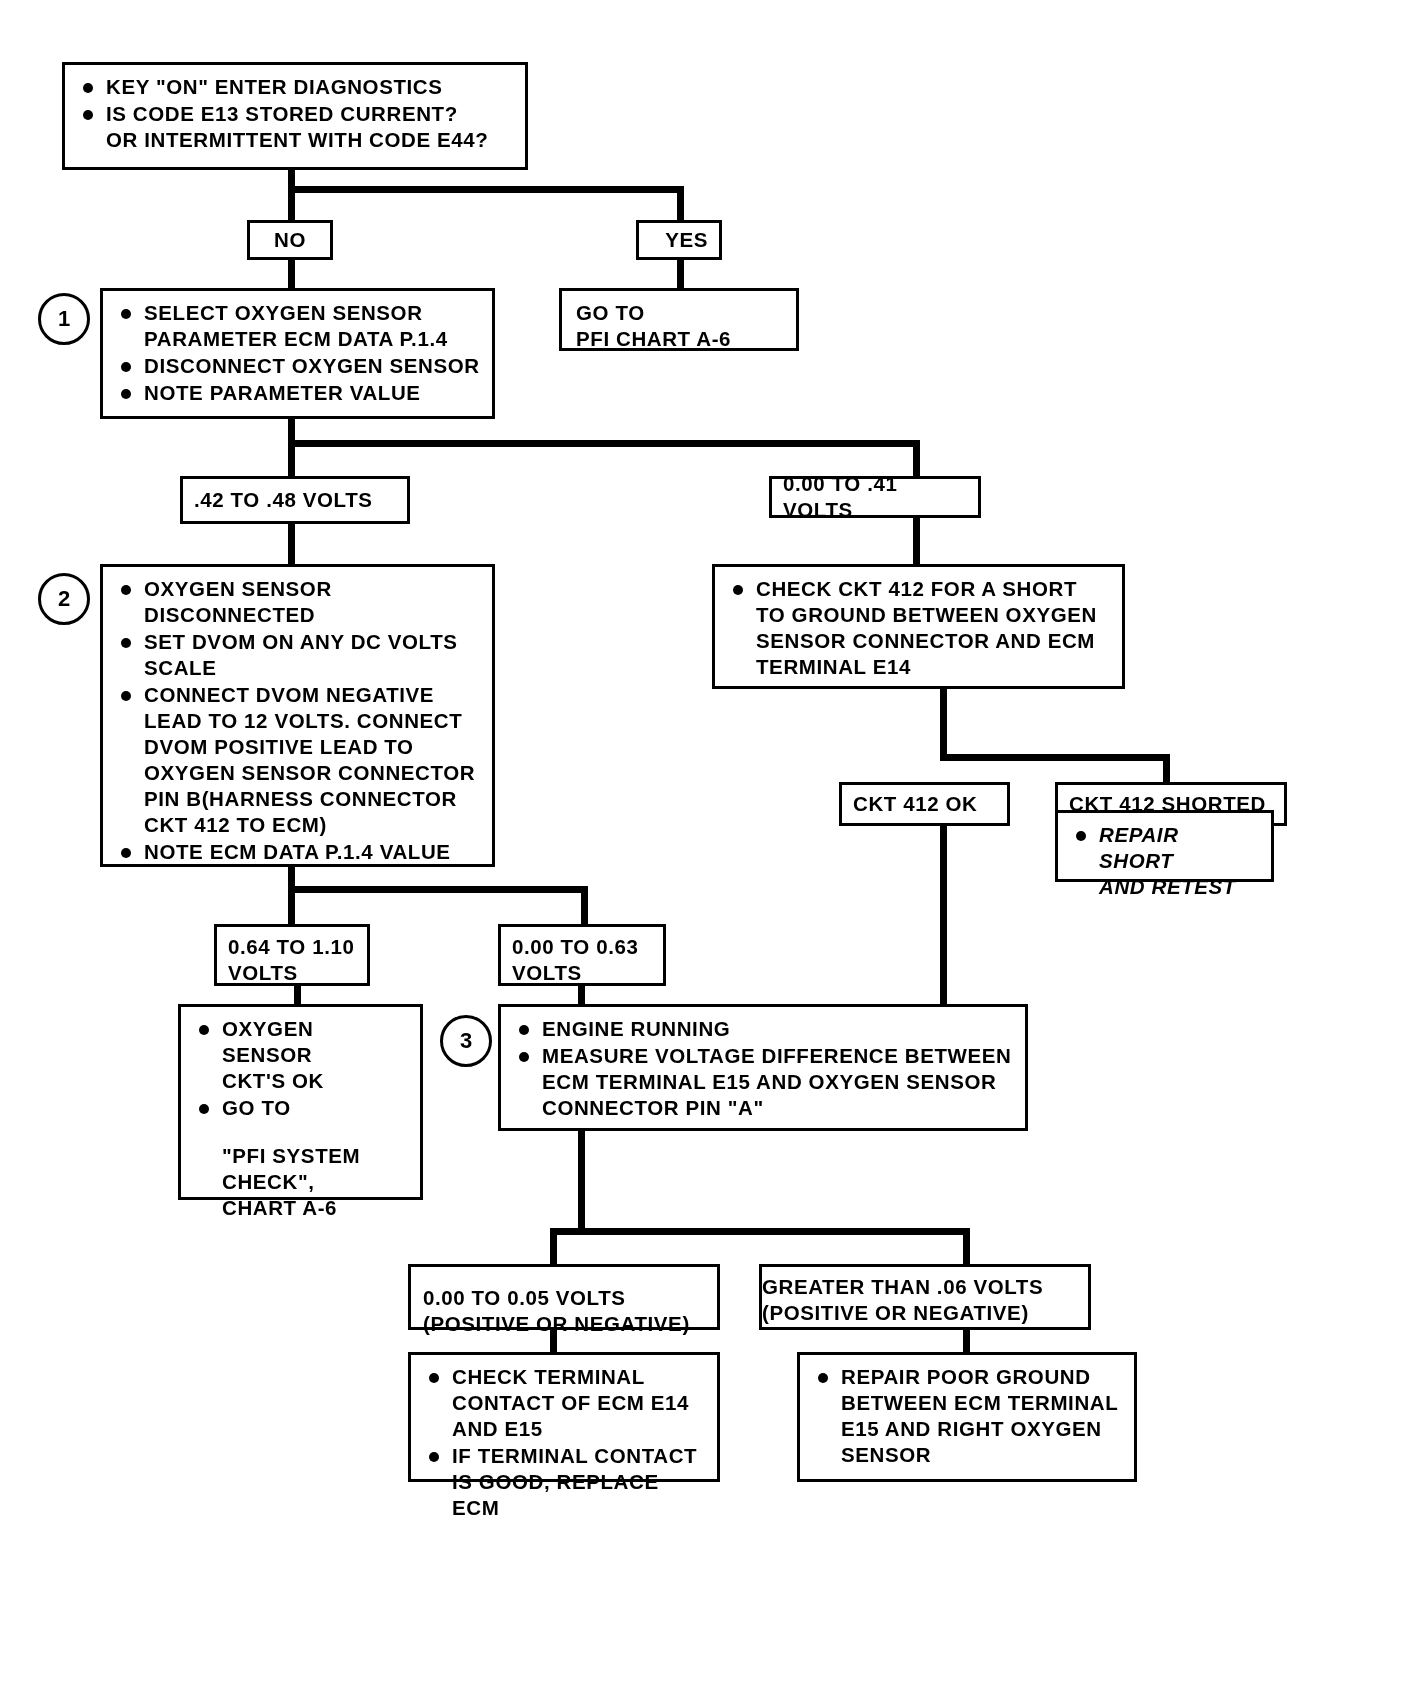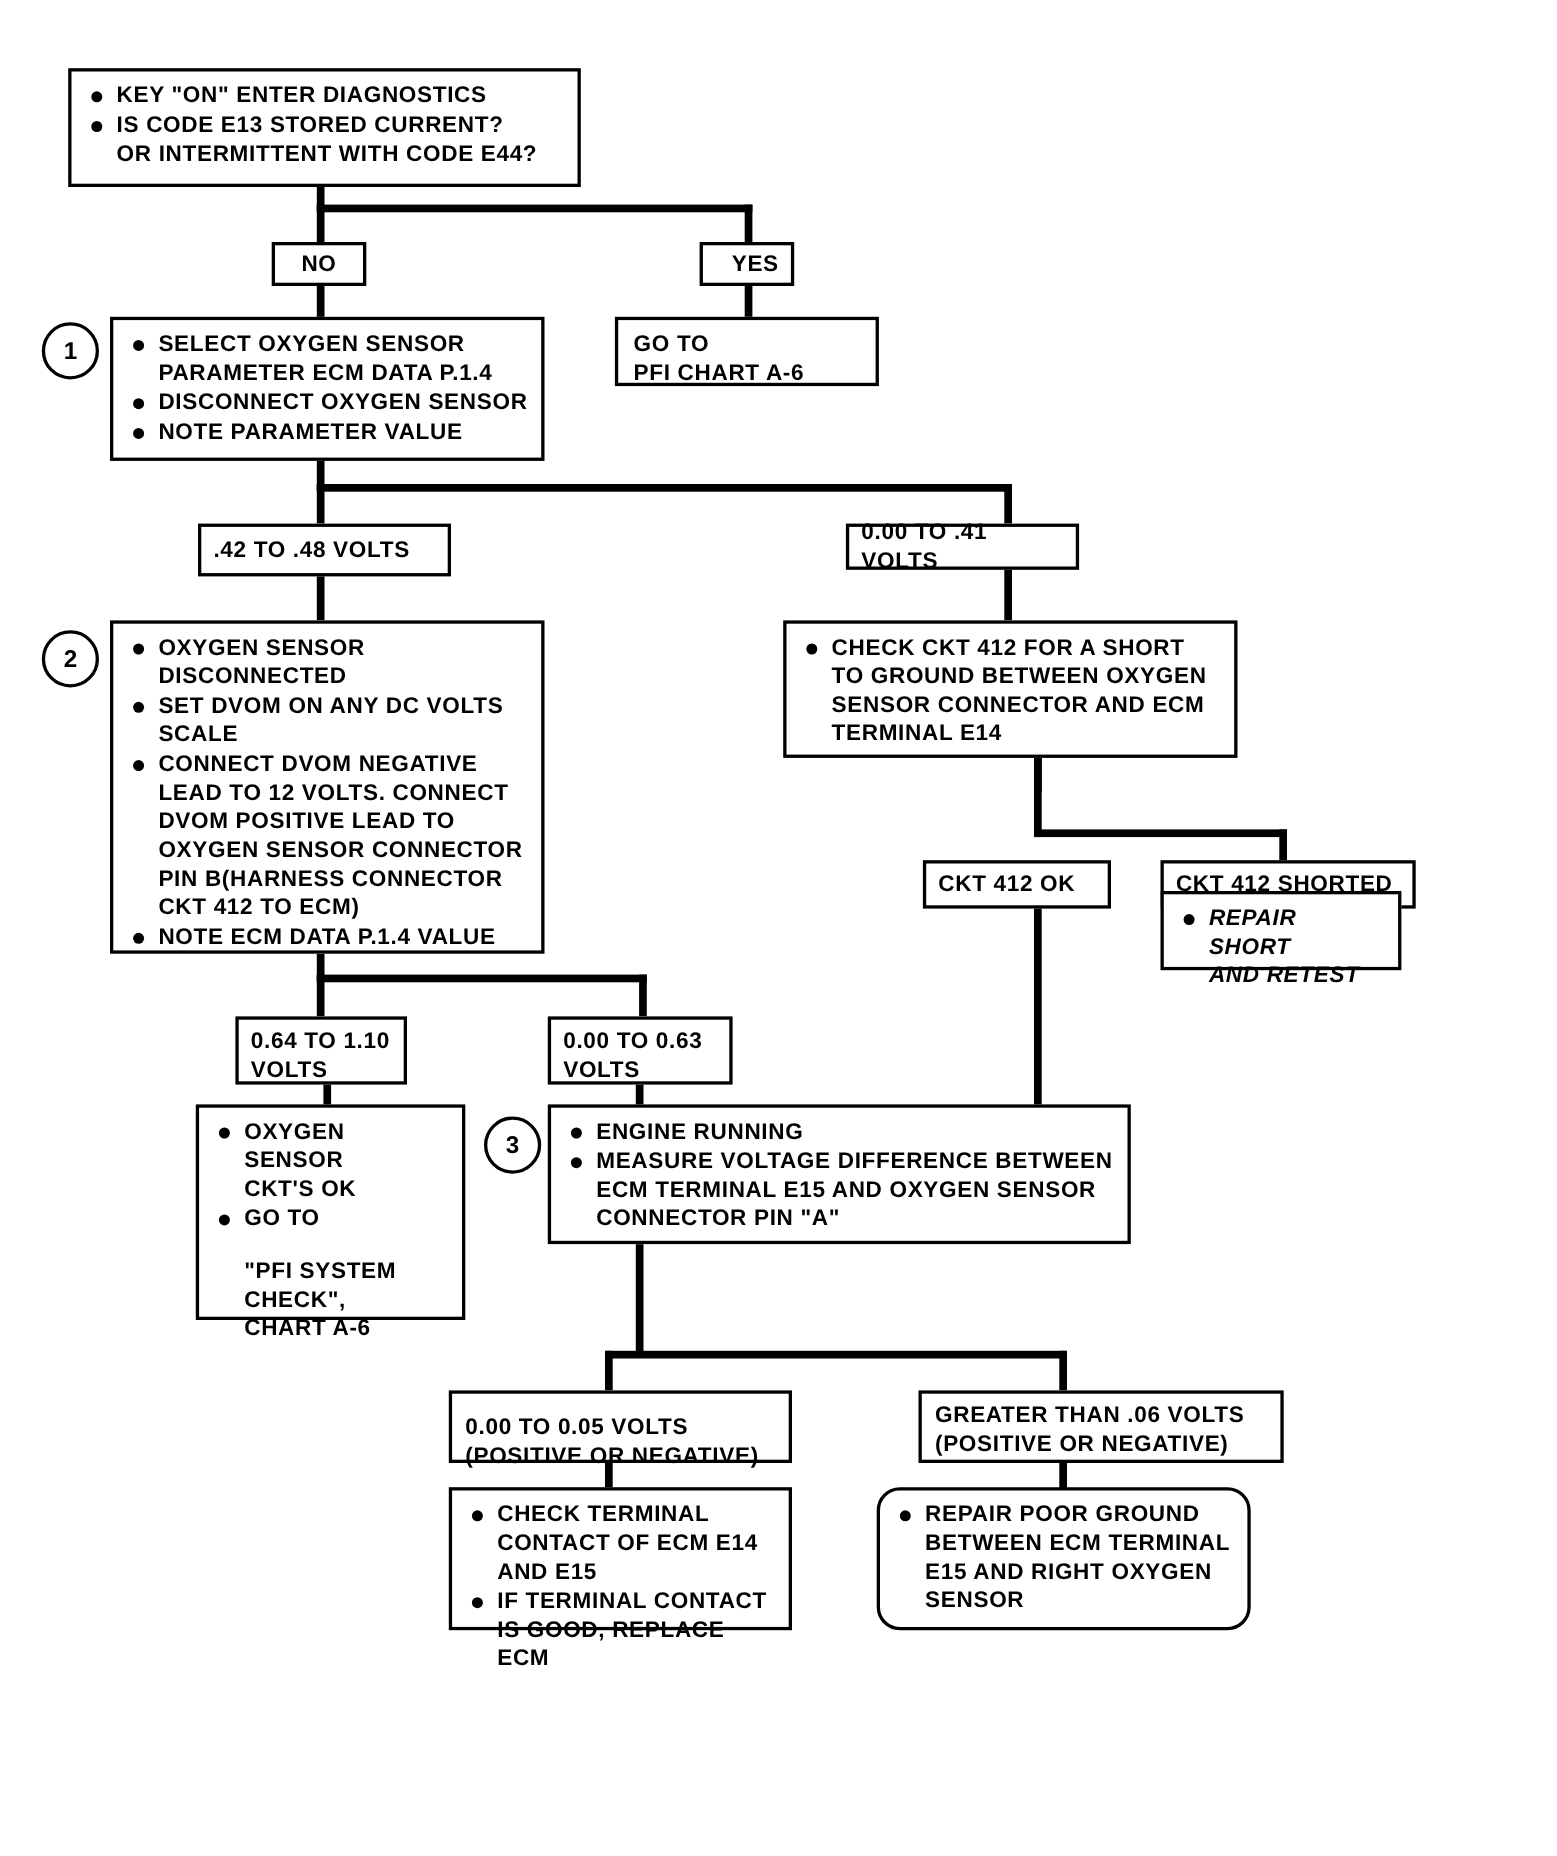--- a/index.html
+++ b/index.html
@@ -234,39 +234,39 @@
 
   <div class="ln vl" style="left:578px; top:1131px; height:100px;"></div>
   <div class="ln hl" style="left:550px; top:1228px; width:420px;"></div>
   <div class="ln vl" style="left:550px; top:1228px; height:36px;"></div>
   <div class="ln vl" style="left:963px; top:1228px; height:36px;"></div>
 
   <div class="box" style="left:408px; top:1264px; width:312px; height:66px; padding:18px 12px;">
     <div class="plain">0.00 TO 0.05 VOLTS
 (POSITIVE OR NEGATIVE)</div>
   </div>
-  <div class="box" style="left:835px; top:1264px; width:332px; height:66px; padding:7px 12px;">
+  <div class="box" style="left:759px; top:1264px; width:332px; height:66px; padding:7px 0;">
     <div class="plain">GREATER THAN .06 VOLTS
 (POSITIVE OR NEGATIVE)</div>
   </div>
 
   <div class="ln vl" style="left:550px; top:1328px; height:26px;"></div>
   <div class="ln vl" style="left:963px; top:1328px; height:26px;"></div>
 
   <div class="box pad" style="left:408px; top:1352px; width:312px; height:130px;">
     <ul class="bl">
       <li>CHECK TERMINAL
 CONTACT OF ECM E14
 AND E15</li>
       <li>IF TERMINAL CONTACT
 IS GOOD, REPLACE ECM</li>
     </ul>
   </div>
 
-  <div class="box pad" style="left:797px; top:1352px; width:340px; height:130px;border-radius:21px;">
+  <div class="box pad" style="left:797px; top:1352px; width:340px; height:130px;">
     <ul class="bl">
       <li>REPAIR POOR GROUND
 BETWEEN ECM TERMINAL
 E15 AND RIGHT OXYGEN
 SENSOR</li>
     </ul>
   </div>
 
 </div>
 

